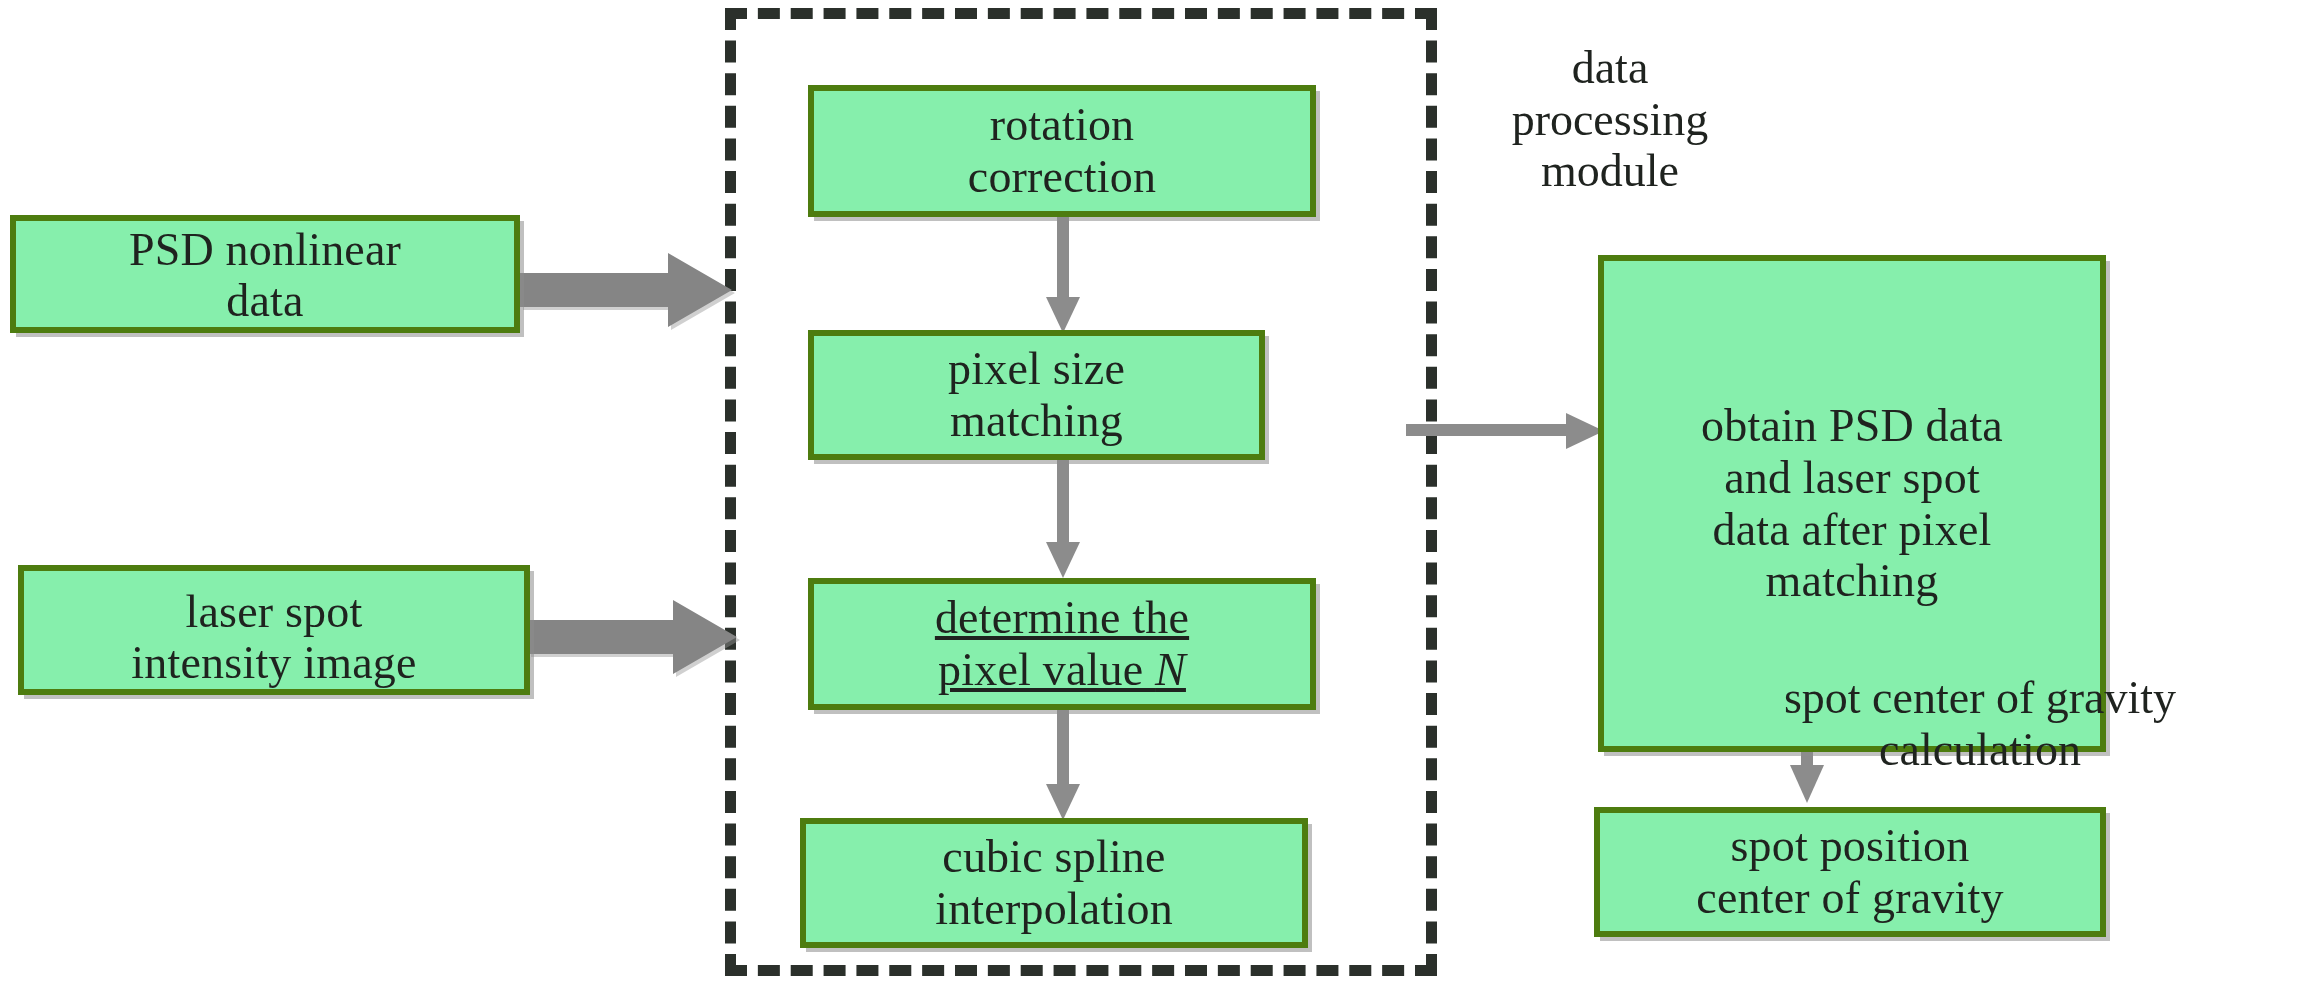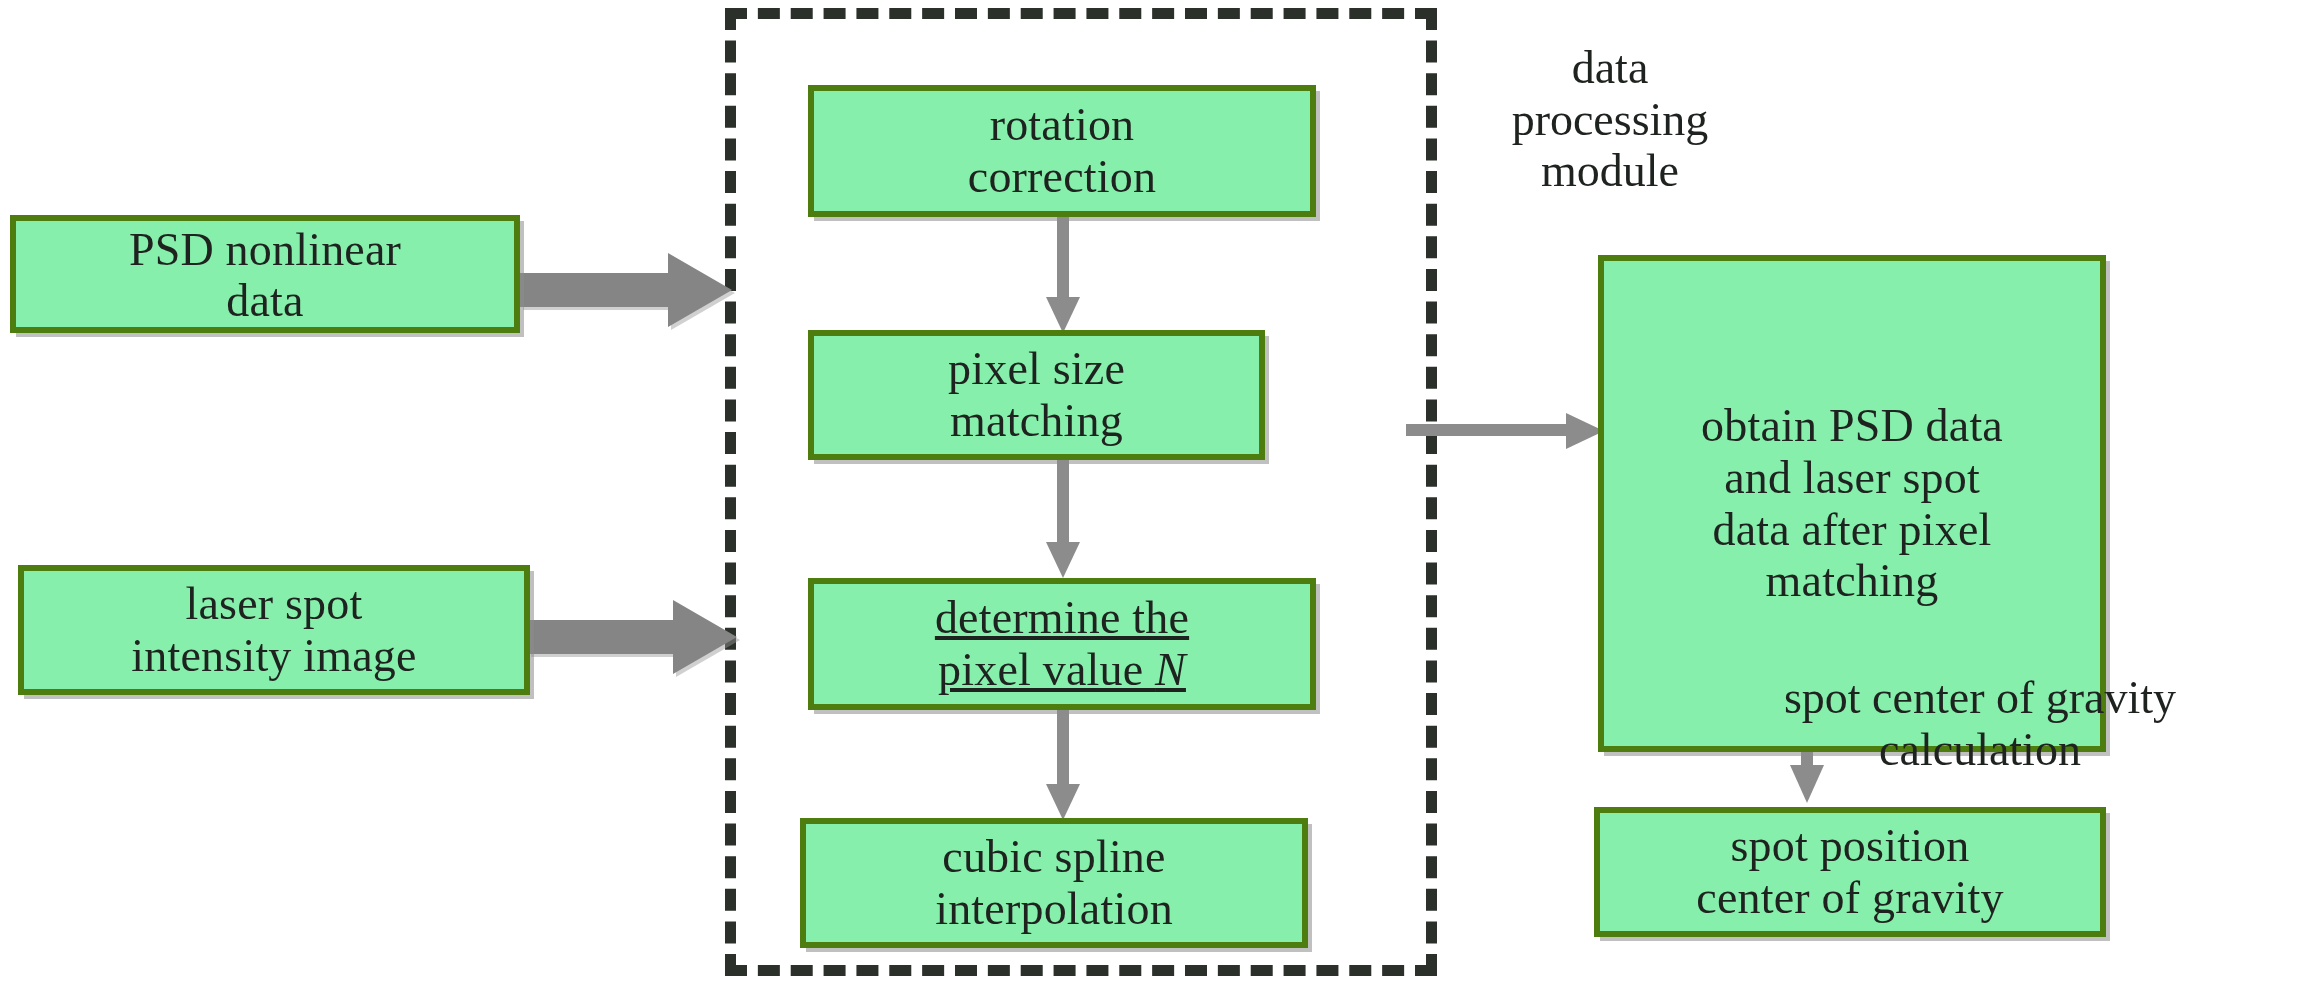--- a/index.html
+++ b/index.html
@@ -64,21 +64,21 @@
 
 <div id="canvas">
 
   <div class="dashed-module" style="left:725px;top:8px;width:712px;height:968px;"></div>
 
   <div class="box" style="left:10px;top:215px;width:510px;height:118px;align-items:flex-end;">
     <span class="txt">PSD nonlinear
 data</span>
   </div>
 
-  <div class="box" style="left:18px;top:565px;width:512px;height:130px;">
+  <div class="box" style="left:18px;top:565px;width:512px;height:130px;align-items:flex-end;">
     <span class="txt">laser spot
 intensity image</span>
   </div>
 
   <svg class="block-arrow" style="left:520px;top:245px;" width="215" height="90" viewBox="0 0 215 90">
     <polygon points="0,28 148,28 148,8 212,45 148,82 148,62 0,62" fill="#858585"></polygon>
   </svg>
 
   <svg class="block-arrow" style="left:528px;top:592px;" width="212" height="90" viewBox="0 0 212 90">
     <polygon points="0,28 145,28 145,8 209,45 145,82 145,62 0,62" fill="#858585"></polygon>

